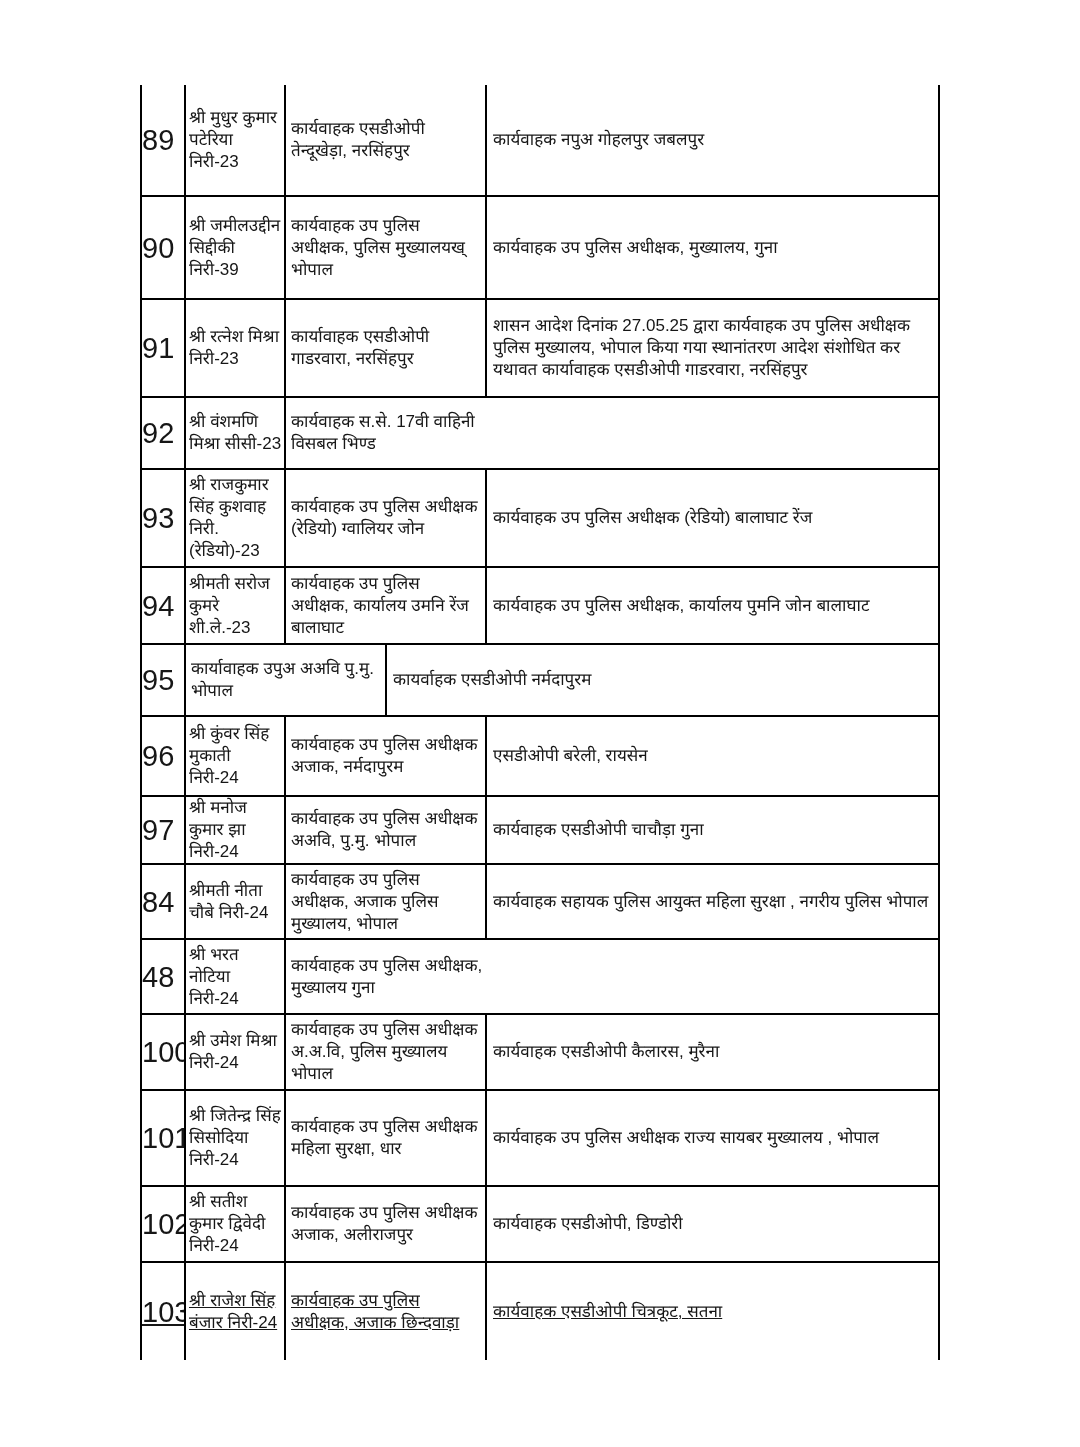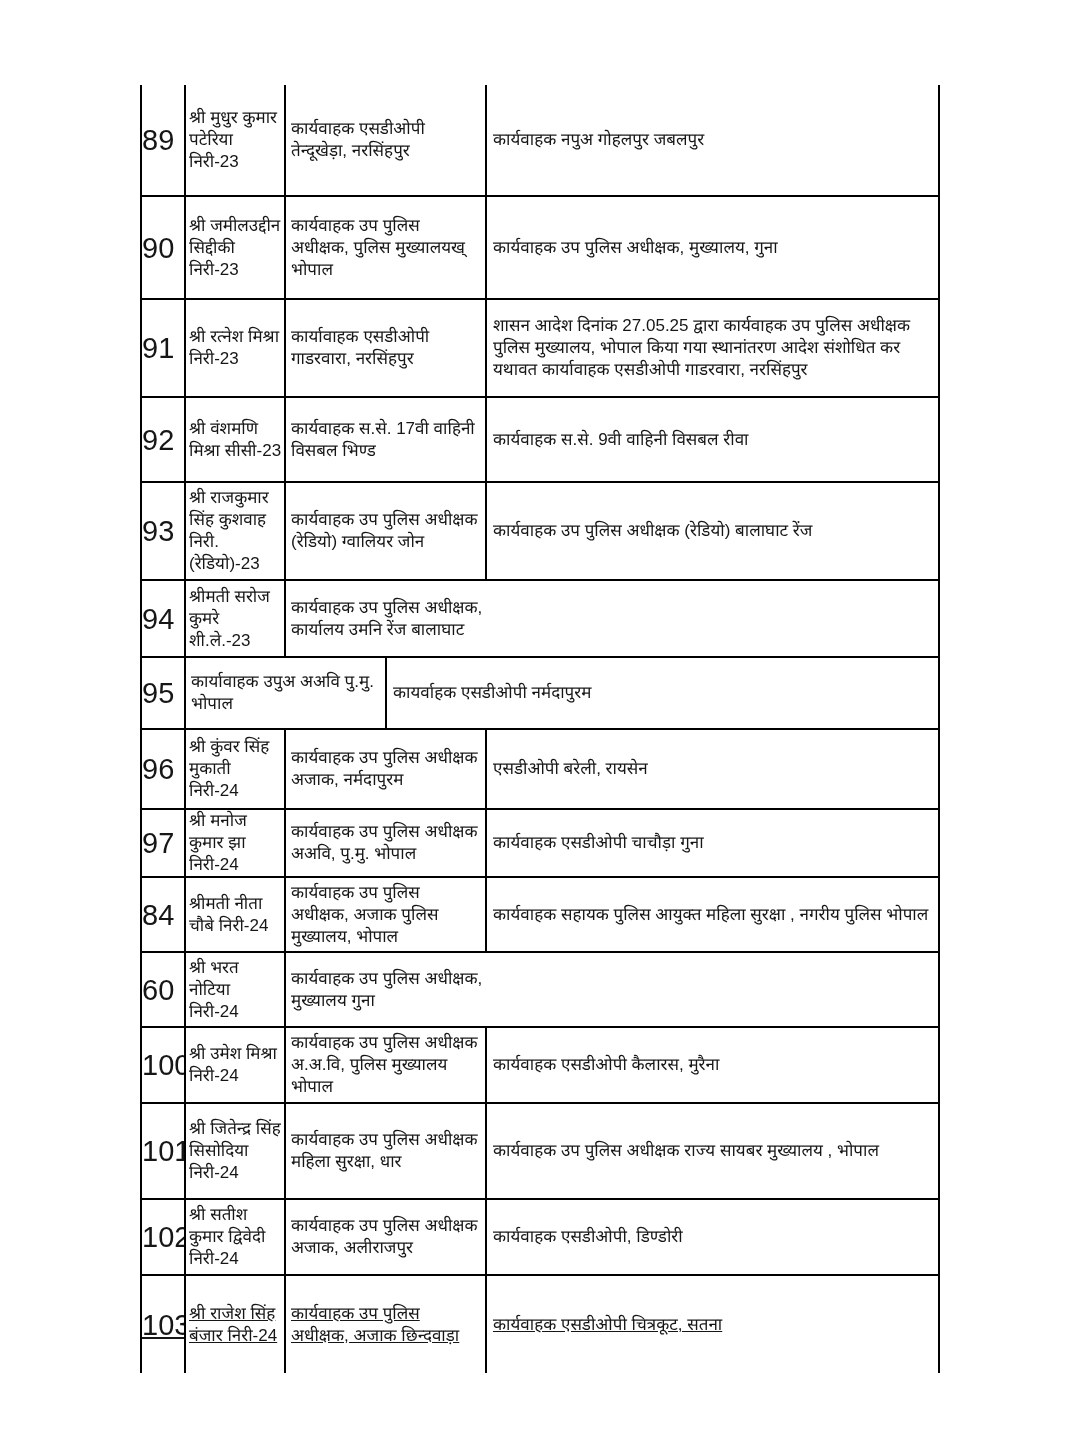--- a/index.html
+++ b/index.html
@@ -94,21 +94,21 @@
       <div class="cell c-new">
           <span>कार्यवाहक नपुअ गोहलपुर जबलपुर</span>
         </div>
     </div>
 
     <div class="row" style="height:103px">
       <div class="cell c-sno">
           <span>90</span>
         </div>
       <div class="cell c-name">
-          <span>श्री जमीलउद्दीन सिद्दीकी निरी-23</span>
+          <span>श्री जमीलउद्दीन सिद्दीकी निरी-39</span>
         </div>
       <div class="cell c-cur">
           <span>कार्यवाहक उप पुलिस अधीक्षक, पुलिस मुख्यालयख् भोपाल</span>
         </div>
       <div class="cell c-new">
           <span>कार्यवाहक उप पुलिस अधीक्षक, मुख्यालय, गुना</span>
         </div>
     </div>
 
     <div class="row" style="height:98px">
@@ -119,33 +119,30 @@
           <span>श्री रत्नेश मिश्रा निरी-23</span>
         </div>
       <div class="cell c-cur">
           <span>कार्यावाहक एसडीओपी गाडरवारा, नरसिंहपुर</span>
         </div>
       <div class="cell c-new">
           <span>शासन आदेश दिनांक 27.05.25 द्वारा कार्यवाहक उप पुलिस अधीक्षक पुलिस मुख्यालय, भोपाल किया गया स्थानांतरण आदेश संशोधित कर यथावत कार्यावाहक एसडीओपी गाडरवारा, नरसिंहपुर</span>
         </div>
     </div>
 
-    <div class="row" style="height:85px">
+    <div class="row" style="height:72px">
       <div class="cell c-sno">
           <span>92</span>
         </div>
       <div class="cell c-name">
           <span>श्री वंशमणि मिश्रा सीसी-23</span>
         </div>
       <div class="cell c-cur">
           <span>कार्यवाहक स.से. 17वी वाहिनी विसबल भिण्ड</span>
         </div>
-      <div class="cell c-new">
-          <span>कार्यवाहक स.से. 9वी वाहिनी विसबल रीवा</span>
-        </div>
     </div>
 
     <div class="row" style="height:98px">
       <div class="cell c-sno">
           <span>93</span>
         </div>
       <div class="cell c-name">
           <span>श्री राजकुमार सिंह कुशवाह निरी. (रेडियो)-23</span>
         </div>
       <div class="cell c-cur">
@@ -159,20 +156,23 @@
     <div class="row" style="height:77px">
       <div class="cell c-sno">
           <span>94</span>
         </div>
       <div class="cell c-name">
           <span>श्रीमती सरोज कुमरे शी.ले.-23</span>
         </div>
       <div class="cell c-cur">
           <span>कार्यवाहक उप पुलिस अधीक्षक, कार्यालय उमनि रेंज बालाघाट</span>
         </div>
+      <div class="cell c-new">
+          <span>कार्यवाहक उप पुलिस अधीक्षक, कार्यालय पुमनि जोन बालाघाट</span>
+        </div>
     </div>
 
     <div class="row" style="height:72px">
       <div class="cell c-sno">
           <span>95</span>
         </div>
       <div class="cell c-cur">
           <span>कार्यावाहक उपुअ अअवि पु.मु. भोपाल</span>
         </div>
       <div class="cell c-new">
@@ -220,21 +220,21 @@
       <div class="cell c-cur">
           <span>कार्यवाहक उप पुलिस अधीक्षक, अजाक पुलिस मुख्यालय, भोपाल</span>
         </div>
       <div class="cell c-new">
           <span>कार्यवाहक सहायक पुलिस आयुक्त महिला सुरक्षा , नगरीय पुलिस भोपाल</span>
         </div>
     </div>
 
     <div class="row" style="height:75px">
       <div class="cell c-sno">
-          <span>60</span>
+          <span>48</span>
         </div>
       <div class="cell c-name">
           <span>श्री भरत नोटिया निरी-24</span>
         </div>
       <div class="cell c-cur">
           <span>कार्यवाहक उप पुलिस अधीक्षक, मुख्यालय गुना</span>
         </div>
     </div>
 
     <div class="row" style="height:76px">

